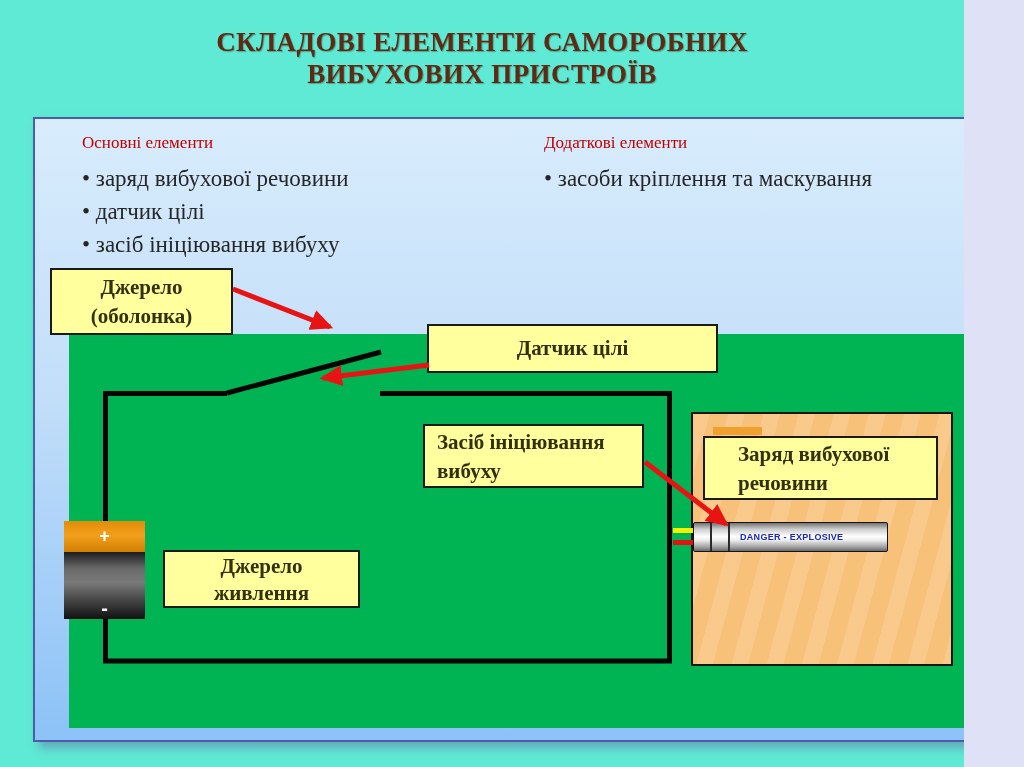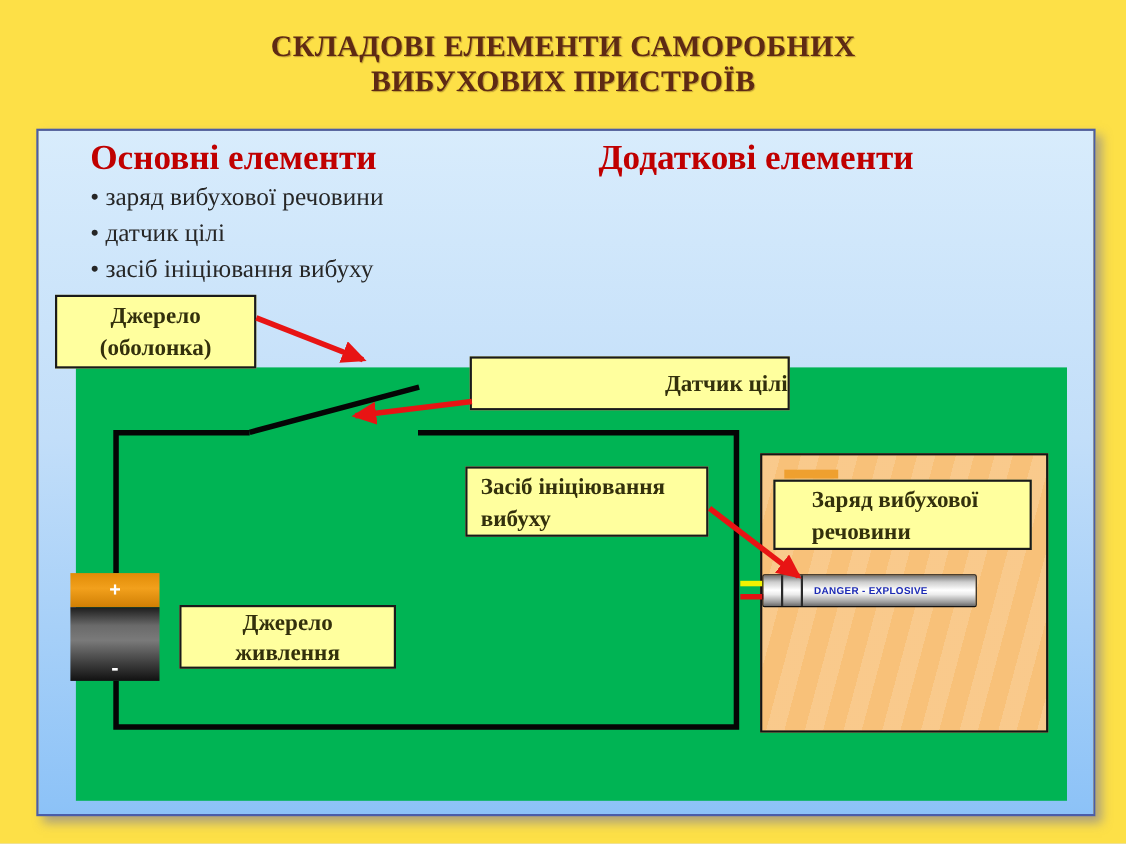--- a/index.html
+++ b/index.html
@@ -1,39 +1,40 @@
 <!DOCTYPE html>
 <html><head>
 <meta charset="utf-8">
 <style>
   html,body { margin:0; padding:0; background:#dfe2f6; }
   .slide {
-    position:relative; width:1024px; height:767px; overflow:hidden;
-    background:#fde047;
+    position:relative; width:940px; height:767px; overflow:hidden;
+    background:#5eead4;
     font-family:"Liberation Serif","DejaVu Serif",serif;
+    padding-left:24px;
   }
   
   .title-wrap {
     position:absolute; left:0; top:26px; width:100%;
     text-align:center; font-weight:bold; font-size:27px; line-height:32px;
     color:#5e2a14; letter-spacing:.4px;
     text-shadow:1px 1px 1px rgba(70,25,10,.35);
   }
   
   .content-box {
     position:absolute; left:33px; top:117px; width:963px; height:625px;
     background:linear-gradient(180deg,#d8ecfc 0%,#c2def9 45%,#8cc2f7 100%);
     border:2px solid #4a5da8; box-sizing:border-box;
     box-shadow:6px 6px 9px rgba(108,112,168,.55);
   }
   
   .col { position:absolute; white-space:nowrap; }
   .col.left  { left:82px;  top:124px; }
   .col.right { left:516px; top:124px;margin-left:28px; }
-  .col-header { font-size:32px; font-weight:bold; color:#c00000; line-height:38px; }
+  .col-header { font-size:17px; font-weight:normal; color:#c00000; line-height:38px; }
   .bullet { font-size:23px; color:#262626; line-height:33px; }
   
   .device-body { position:absolute; left:69px; top:334px; width:901px; height:394px; background:#00b454; }
   
   .battery { position:absolute; left:64px; top:521px; width:81px; height:98px; }
   .battery-cap {
     height:31px; background:linear-gradient(180deg,#e18c07 0%,#f2a01c 45%,#d07f04 100%);
     position:relative;
   }
   .battery-cap .sign {
@@ -75,21 +76,21 @@
   
   .stub { position:absolute; width:25px; height:5px; }
   .stub.yellow { left:673px; top:528px; background:#f2f200; }
   .stub.red    { left:673px; top:540px; background:#e21212; }
   
   .label-box {
     position:absolute; background:#ffff9e; border:2px solid #1a1a1a; box-sizing:border-box;
     font-weight:bold; font-size:21px; color:#33300c; line-height:29px;
   }
   .label-case      { left:50px;  top:268px; width:183px; height:67px; text-align:center; padding-top:3px; }
-  .label-sensor    { left:427px; top:324px; width:291px; height:49px; text-align:right; line-height:45px; }
+  .label-sensor    { left:427px; top:324px; width:291px; height:49px; text-align:center; line-height:45px; }
   .label-initiator { left:423px; top:424px; width:221px; height:64px; padding:2px 0 0 12px; }
   .label-charge    { left:703px; top:436px; width:235px; height:64px; padding:2px 0 0 33px; }
   .label-power     { left:163px; top:550px; width:197px; height:58px; text-align:center; padding-top:1px; line-height:27px; }
   .label-box span { display:block; }
   .label-sensor span { display:inline; }
   
   .overlay { position:absolute; left:0; top:0; width:1024px; height:767px; pointer-events:none; z-index:50; }
 </style>
 </head>
 <body>
@@ -105,20 +106,21 @@
 
   <div class="col left">
     <div class="col-header">Основні елементи</div>
     <div class="bullet">• заряд вибухової речовини</div>
     <div class="bullet">• датчик цілі</div>
     <div class="bullet">• засіб ініціювання вибуху</div>
   </div>
 
   <div class="col right">
     <div class="col-header">Додаткові елементи</div>
+    <div class="bullet">• засоби кріплення та маскування</div>
   </div>
 
   <div class="device-body"></div>
 
   <div class="battery">
     <div class="battery-cap">
       <span class="sign">+</span>
     </div>
     <div class="battery-body">
       <span class="sign">-</span>

